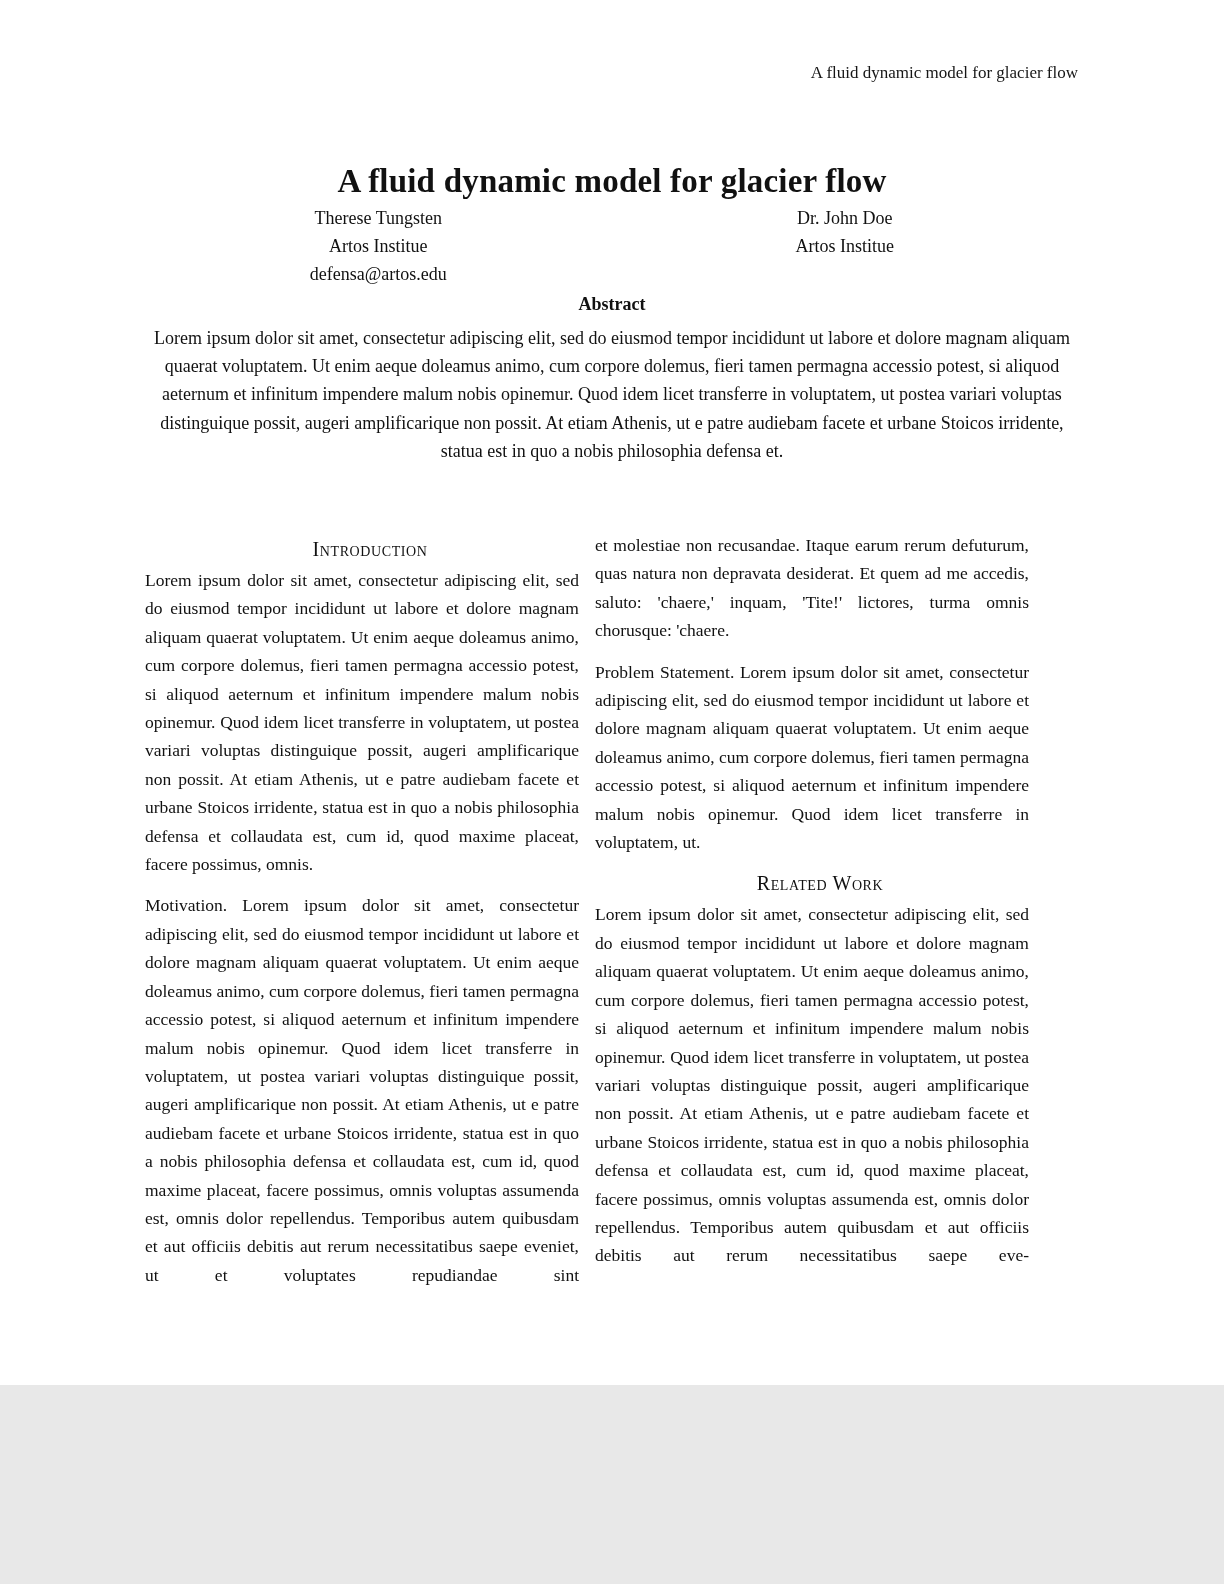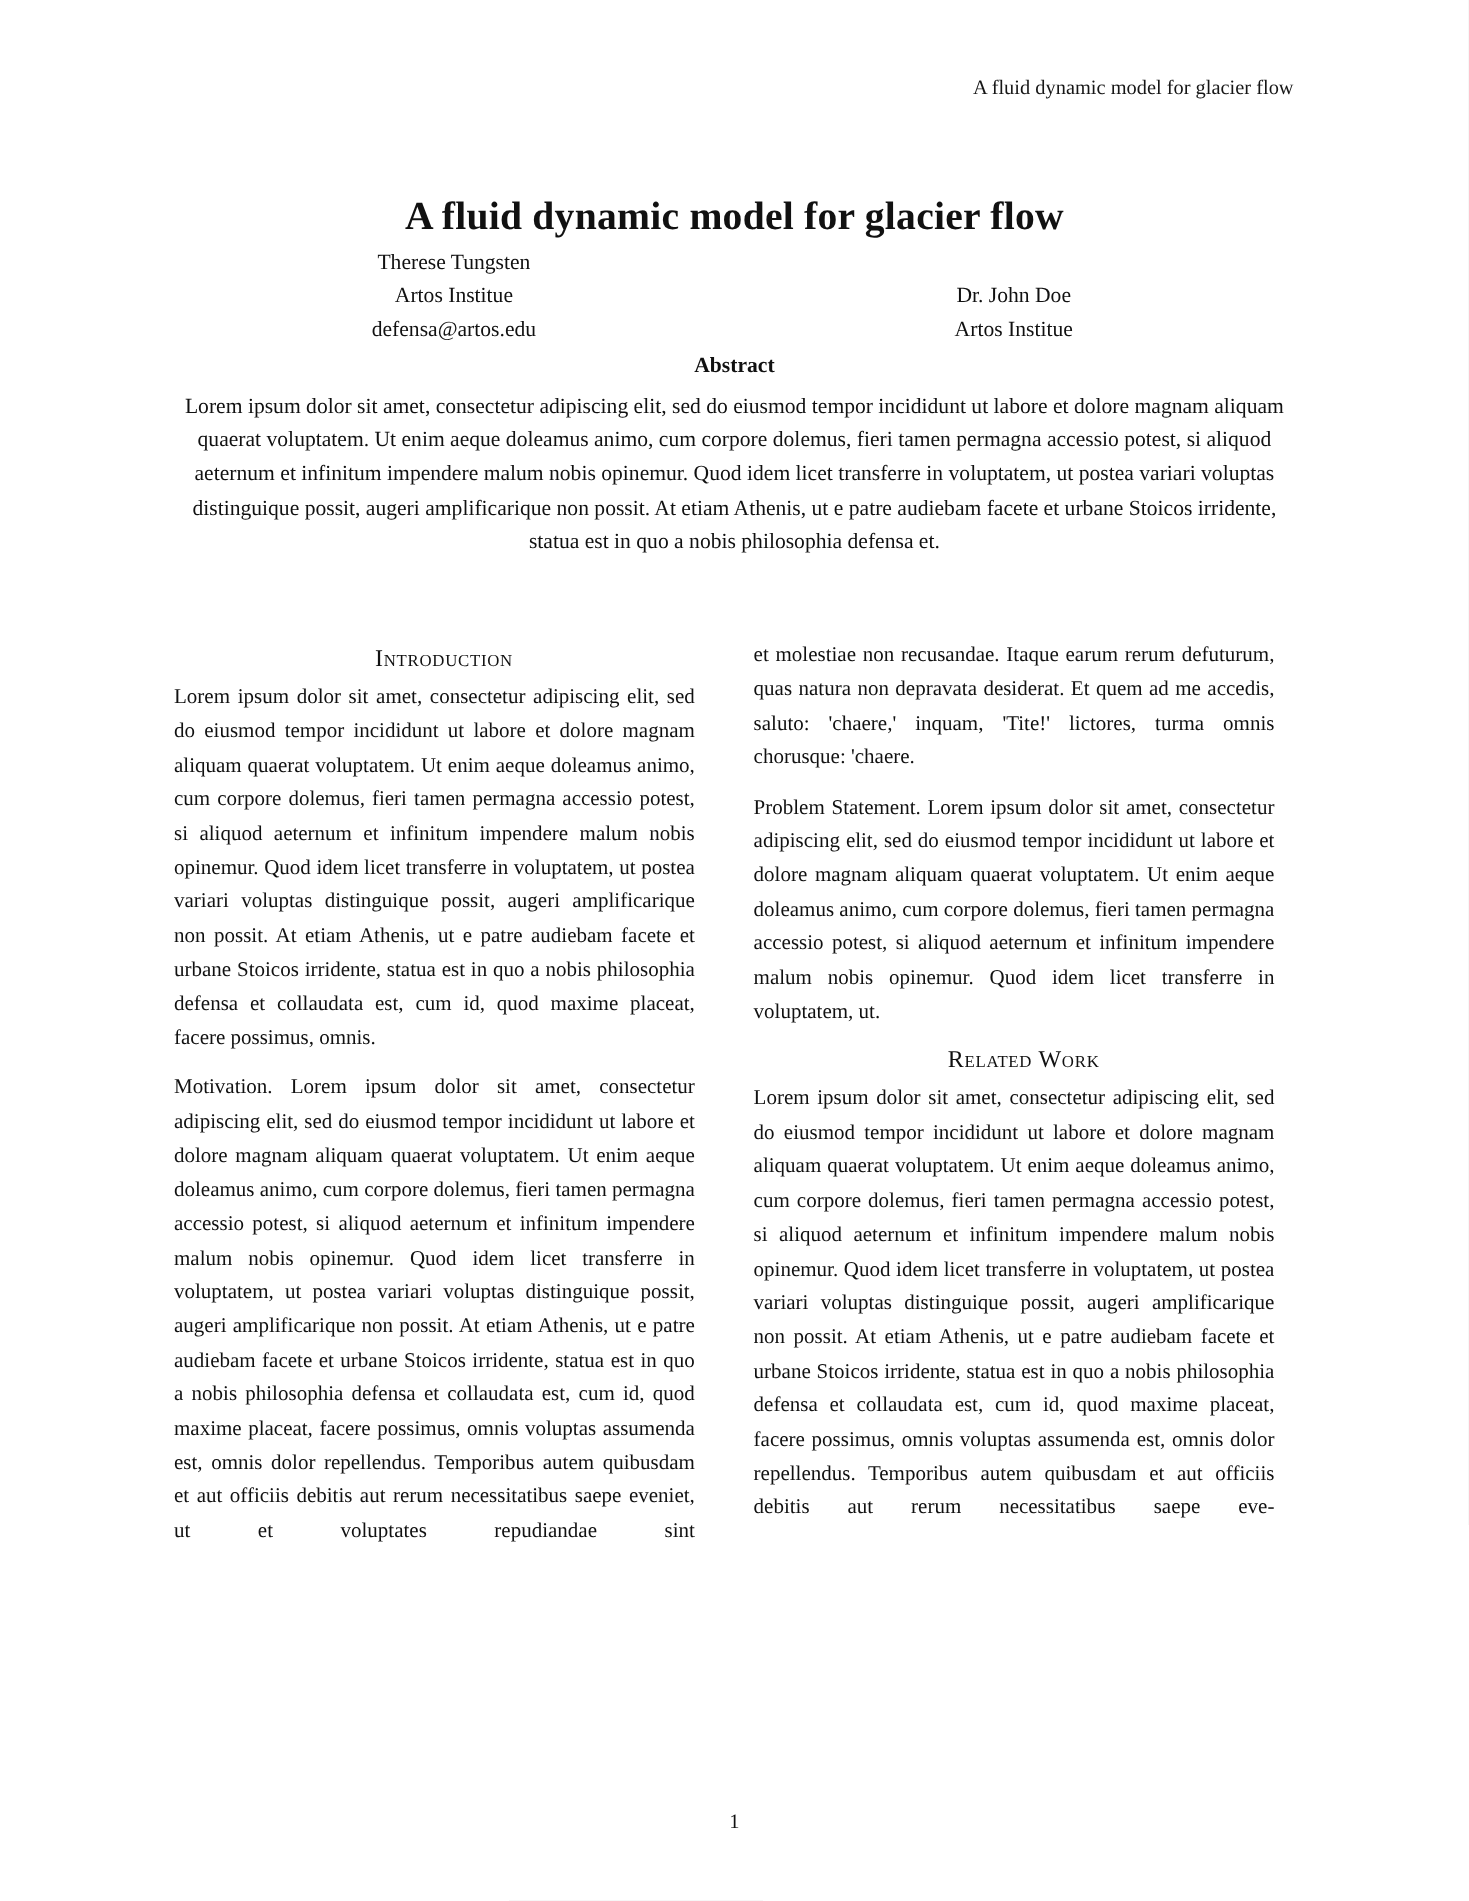--- a/index.html
+++ b/index.html
@@ -3,21 +3,21 @@
 <meta charset="utf-8">
 <style>
   html, body {
     margin: 0;
     padding: 0;
     background: #e8e8e8;
   }
   .page {
     position: relative;
     width: 1224px;
-    height: 1584px;
+    height: 1385px;
     margin: 0 auto;
     background: #ffffff;
     color: #111111;
     font-family: "Liberation Serif", "DejaVu Serif", serif;
     overflow: hidden;
   }
   .running-header {
     position: absolute;
     top: 61px;
     left: 145px;
@@ -37,21 +37,20 @@
     line-height: 42px;
     font-weight: 700;
     letter-spacing: 0.2px;
   }
   .authors {
     position: absolute;
     top: 204px;
     left: 145px;
     width: 933px;
     display: flex;
-    align-items: flex-end;
   }
   .author {
     flex: 1 1 50%;
     text-align: center;
     font-size: 18px;
     line-height: 28px;
   }
   .abstract-heading {
     position: absolute;
     top: 292px;
@@ -70,22 +69,20 @@
     text-align: center;
     font-size: 18px;
     line-height: 28.2px;
   }
   .columns {
     position: absolute;
     top: 531px;
     left: 145px;
     width: 933px;
     display: flex;
-    gap: 33px;
-    justify-content: flex-end;
   }
   .col {
     width: 450px;
     flex: 0 0 450px;
     font-size: 17.5px;
     line-height: 28.4px;
     text-align: justify;
   }
   .col p {
     margin: 0 16px 13px 0;

